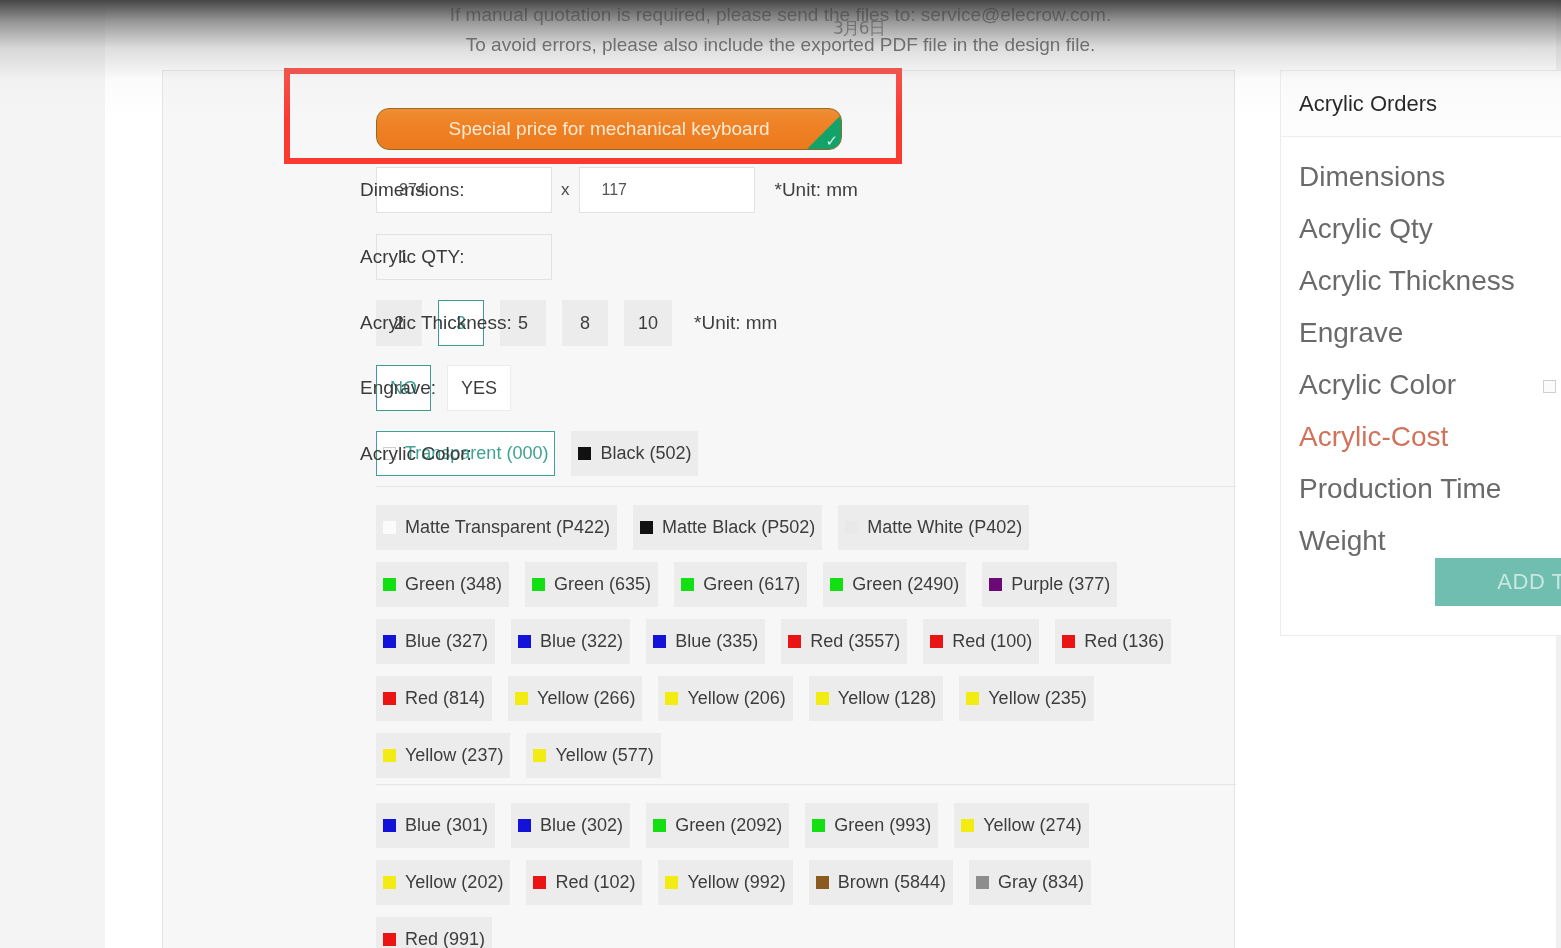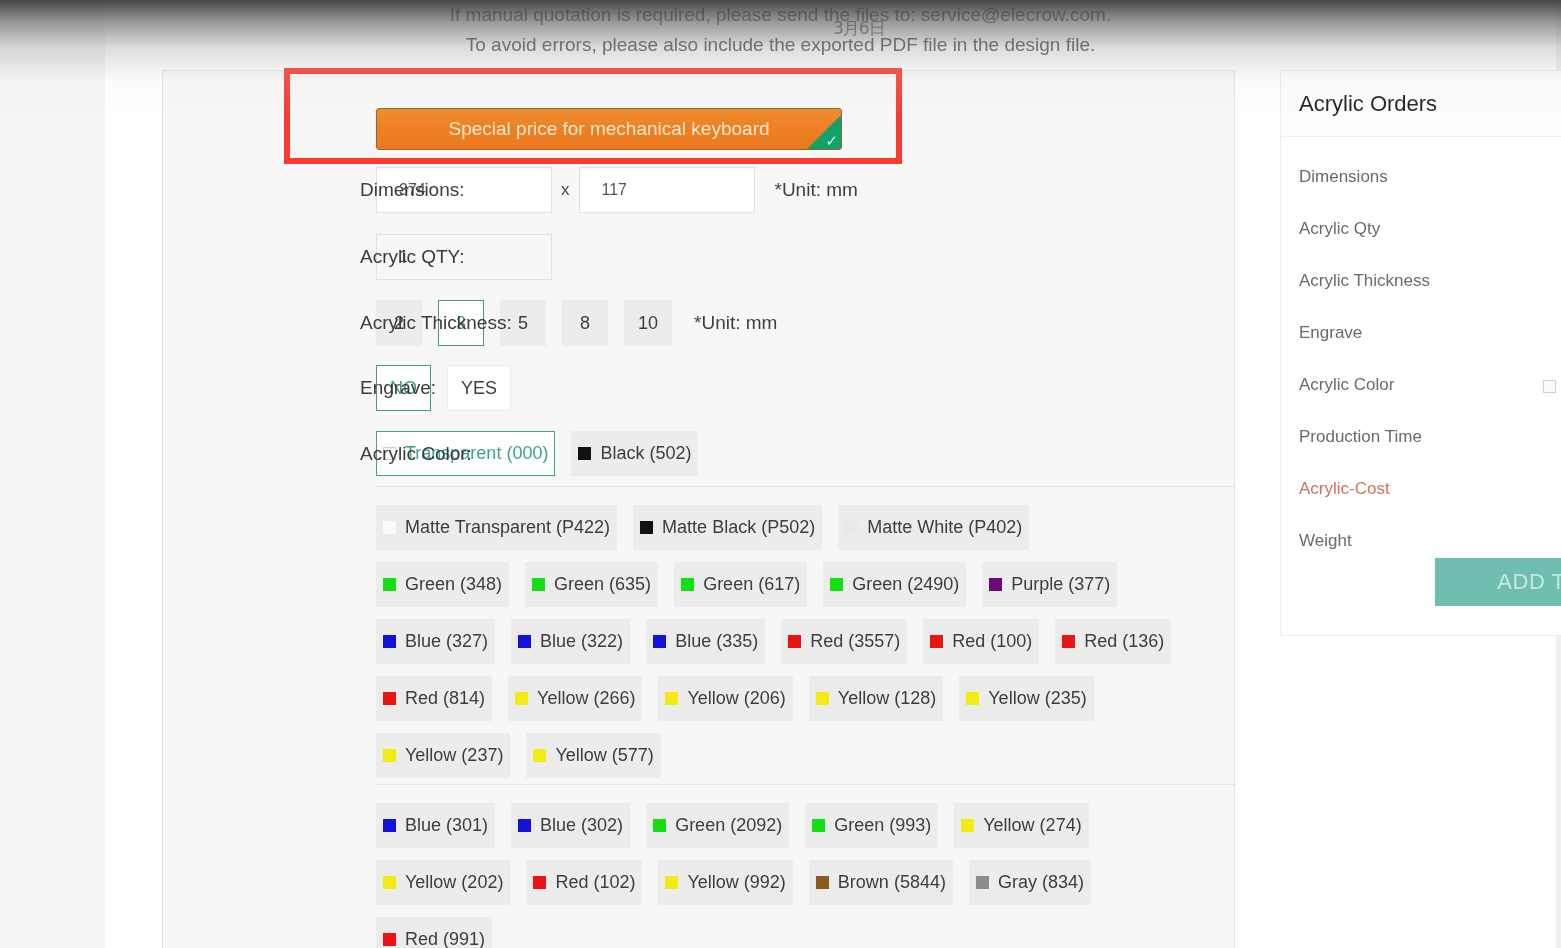--- a/index.html
+++ b/index.html
@@ -75,21 +75,21 @@
     pointer-events:none;
   }
 
   
   .special-btn-wrap { position:absolute; left:375px; top:107px; }
   .special-btn {
     position:relative;
     width:466px; height:42px;
     background:linear-gradient(to bottom,#f08a2e 0%, #ee7f23 55%, #ec7a1d 100%);
     border:1px solid #8f6b22;
-    border-radius:3px;
+    border-radius:13px;
     color:#fde9d2;
     font-size:19px;
     display:flex; align-items:center; justify-content:center;
     overflow:hidden;
     cursor:pointer;
     font-weight:normal;
   }
   .corner-check {
     position:absolute; right:0; bottom:0;
     width:0; height:0;
@@ -185,21 +185,21 @@
     border-bottom:1px solid #ededed;
     background:#fdfdfd;
   }
   .sb-title { font-size:22px; color:#1f1f1f; }
   .sb-body { padding:14px 0 0 18px; }
   .sb-row {
     display:flex; align-items:center; justify-content:space-between;
     height:52px;
     padding-right:0;
   }
-  .sb-key { font-size:17px; color:#6a6a6a; white-space:nowrap; }
+  .sb-key { font-size:28px; color:#6a6a6a; white-space:nowrap; }
   .sb-key.cost { color:#d2725a; }
   .sb-val { font-size:20px; color:#555; white-space:nowrap;
             position:absolute; right:-42px; }
   .sb-row { position:relative; }
   .sb-val .mini-sw {
     width:13px; height:13px; border:1px solid #cfcfcf; background:#fbfbfb;
     display:inline-block; margin-right:7px; vertical-align:-1px;
   }
   .addcart {
     position:absolute; left:1435px; top:558px;
@@ -462,25 +462,25 @@
         </div>
         <div class="sb-row">
           <span class="sb-key">Engrave</span>
           <span class="sb-val"></span>
         </div>
         <div class="sb-row">
           <span class="sb-key">Acrylic Color</span>
           <span class="sb-val"><span class="mini-sw"></span>Tran</span>
         </div>
         <div class="sb-row">
-          <span class="sb-key">Production Time</span>
-        </div>
-        <div class="sb-row">
           <span class="sb-key cost">Acrylic-Cost</span>
           <span class="sb-val"></span>
+        </div>
+        <div class="sb-row">
+          <span class="sb-key">Production Time</span>
         </div>
         <div class="sb-row">
           <span class="sb-key">Weight</span>
           <span class="sb-val"></span>
         </div>
       </div>
   </div>
   <div class="addcart">
     <span>ADD TO</span>
   </div>

